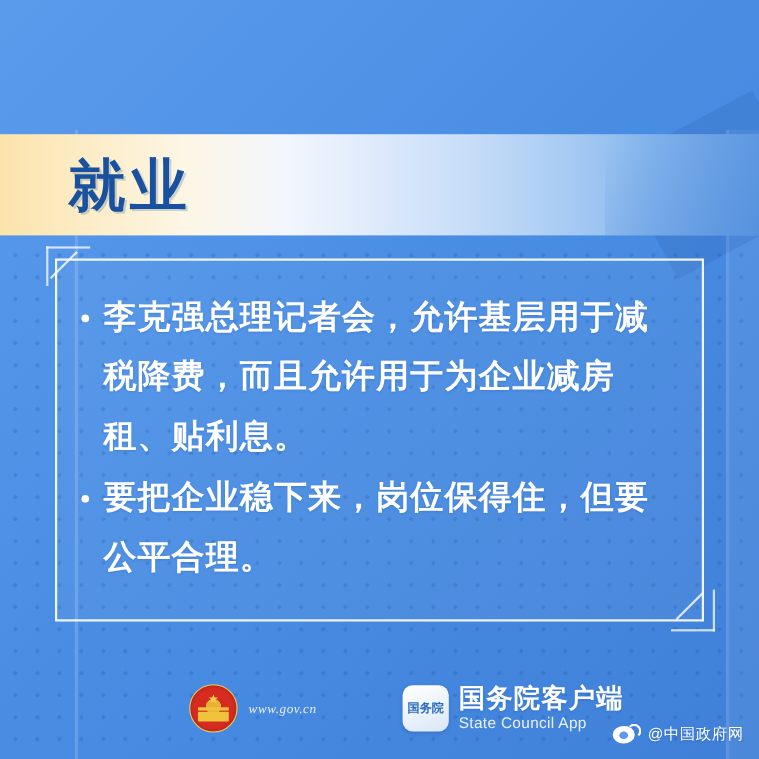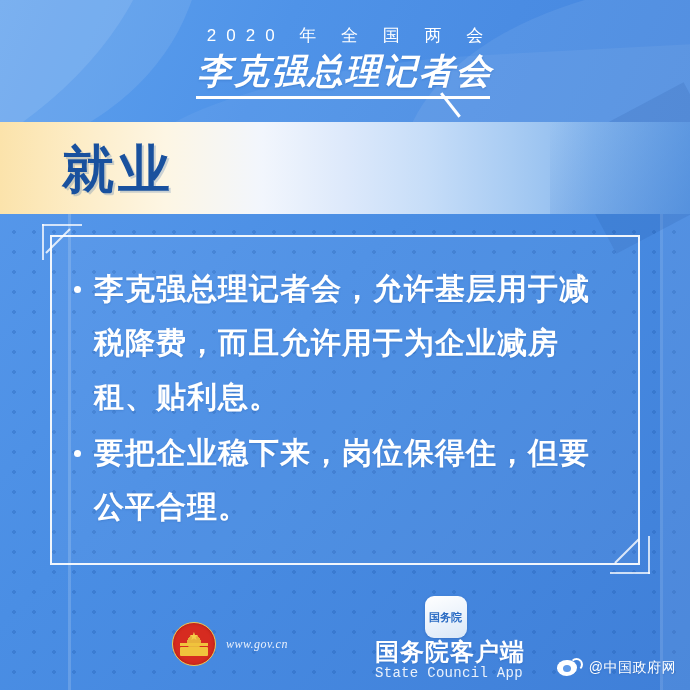--- a/index.html
+++ b/index.html
@@ -231,41 +231,41 @@
     color:#fff;font-size:25px;font-weight:bold;letter-spacing:1px;line-height:28px;
     text-shadow:0 1px 2px rgba(25,80,160,.3);
   }
   .gov-url{
     color:#e9f0fb;font-size:12px;letter-spacing:.5px;line-height:16px;
     font-family:"Liberation Serif","DejaVu Serif",serif;
     font-style:italic;
   }
 
   .logo-app{
-    position:absolute;left:366px;bottom:8px;
-    display:flex;align-items:center;flex-direction:column;
+    position:absolute;left:366px;bottom:24px;
+    display:flex;align-items:center;
   }
   .appicon{
     width:42px;height:42px;border-radius:9px;flex:0 0 auto;
     background:linear-gradient(160deg,#ffffff 0%,#e9f1fb 60%,#d9e7f7 100%);
     display:flex;align-items:center;justify-content:center;
     box-shadow:0 1px 3px rgba(20,60,130,.25);
   }
   .appicon span{
     color:#2b6cc4;font-size:11px;font-weight:bold;line-height:12px;
     letter-spacing:0;text-align:center;
   }
   .app-text{margin-left:9px;}
   .app-name{
     color:#fff;font-size:24px;font-weight:bold;letter-spacing:1px;line-height:27px;
     text-shadow:0 1px 2px rgba(25,80,160,.3);
   }
   .app-en{
     color:#eaf1fb;font-size:14px;line-height:17px;letter-spacing:.3px;
-    font-family:Liberation Mono, monospace;
+    font-family:Liberation Sans, sans-serif;
   }
 
   .weibo{
     position:absolute;right:14px;bottom:12px;
     display:flex;align-items:center;
   }
   .weibo-icon{
     width:26px;height:20px;position:relative;flex:0 0 auto;
   }
   .weibo-icon .eye{
@@ -289,35 +289,20 @@
 </head>
 <body>
 
 <div class="poster">
 
   <div class="dots"></div>
   <div class="vstripe a"></div>
   <div class="vstripe b"></div>
   <div class="rightpanel"></div>
 
-  <div class="header">
-    <div class="swoosh1"></div>
-    <div class="swoosh2"></div>
-    <div class="swoosh3"></div>
-    <div class="swoosh4"></div>
-
-    <div class="h-sub">2020 年 全 国 两 会</div>
-    <div class="h-title">李克强总理记者会</div>
-
-    <div class="rule-wrap">
-      <div class="rule-long"></div>
-      <div class="rule-diag"></div>
-      <div class="rule-short"></div>
-    </div>
-  </div>
   <div class="corner-dark"></div>
 
   <div class="band"></div>
   <div class="band-shade"></div>
   <div class="band-title">就业</div>
 
   <div class="card"></div>
   <div class="bevel-tl"></div>
   <div class="bevel-cut-tl"></div>
   <div class="bevel-br"></div>

